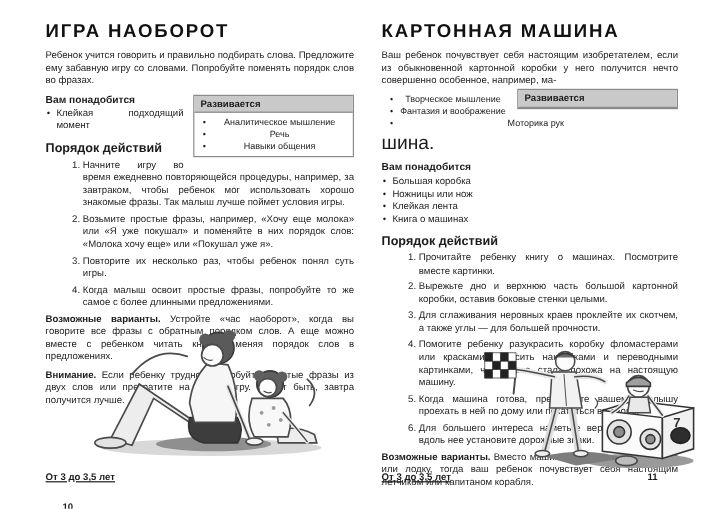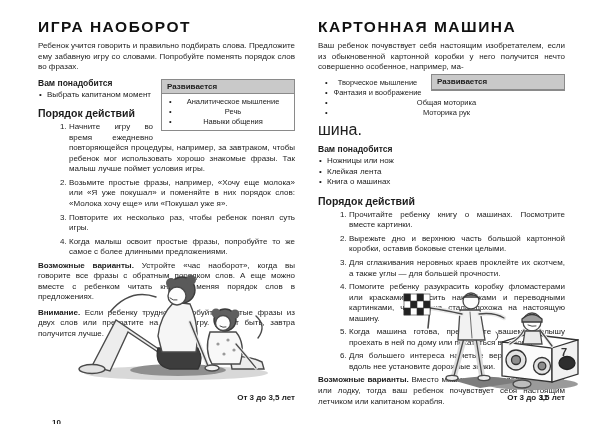--- a/index.html
+++ b/index.html
@@ -21,21 +21,21 @@
   ul.needs li{font-size:8px;line-height:1.32;padding-left:9px;position:relative;text-align:justify;}
   ul.needs li::before{content:"•";position:absolute;left:1px;}
   ol.steps{margin:0;padding:0 0 0 15px;}
   ol.steps li{font-size:8px;line-height:1.32;margin:0 0 3px 16px;text-align:justify;}
   .lead{font-weight:bold;}
   .footer{position:absolute;bottom:22px;left:0;right:0;font-size:8px;font-weight:bold;}
   .page-left .footer{padding:0 5px 0 38px;}
   .page-right .footer{padding:0 35px 0 18px;}
   .footer .num-l{position:absolute;left:52px;margin-top:25px;}
   .footer .num-r{position:absolute;right:52px;}
-  .footer .ftext{display:block;text-align:right;}
+  .footer .ftext{display:block;text-align:left;text-decoration:underline;}
   .illus{position:absolute;}
   .illus-left{left:58px;top:270px;}
   .illus-right{left:92px;top:288px;}
   svg{display:block;}
 </style>
 </head>
 <body>
 
 <div class="spread">
 
@@ -47,21 +47,21 @@
       <div class="devbox-h">Развивается</div>
       <ul class="blist">
         <li>Аналитическое мышление</li>
         <li>Речь</li>
         <li>Навыки общения</li>
       </ul>
     </div>
 
     <div class="sec-h">Вам понадобится</div>
     <ul class="needs">
-      <li>Выбрать капитаном момент</li>
+      <li>Клейкая подходящий момент</li>
     </ul>
 
     <div class="steps-h">Порядок действий</div>
     <ol class="steps">
       <li>Начните игру во время ежедневно повторяющейся процедуры, например, за завтраком, чтобы ребенок мог использовать хорошо знакомые фразы. Так малыш лучше поймет условия игры.</li>
       <li>Возьмите простые фразы, например, «Хочу еще молока» или «Я уже покушал» и поменяйте в них порядок слов: «Молока хочу еще» или «Покушал уже я».</li>
       <li>Повторите их несколько раз, чтобы ребенок понял суть игры.</li>
       <li>Когда малыш освоит простые фразы, попробуйте то же самое с более длинными предложениями.</li>
     </ol>
 
@@ -122,27 +122,27 @@
   </div>
 
   <div class="page page-right">
     <h1 class="title">КАРТОННАЯ МАШИНА</h1>
 
     <p><span>Ваш ребенок почувствует себя настоящим изобретателем, если из обыкновенной картонной коробки у него получится нечто совершенно особенное, например, ма-</span><span class="devbox" style="display:block">
         <span class="devbox-h" style="display:block">Развивается</span>
         </span></p><ul class="blist">
           <li>Творческое мышление</li>
           <li>Фантазия и воображение</li>
-          <li>Общая моторика</li>
           <li>Моторика рук</li>
         </ul>
       <span>шина.</span><p></p>
 
     <div class="sec-h">Вам понадобится</div>
     <ul class="needs">
+      <li>Большая коробка</li>
       <li>Ножницы или нож</li>
       <li>Клейкая лента</li>
       <li>Книга о машинах</li>
     </ul>
 
     <div class="steps-h">Порядок действий</div>
     <ol class="steps">
       <li>Прочитайте ребенку книгу о машинах. Посмотрите вместе картинки.</li>
       <li>Вырежьте дно и верхнюю часть большой картонной коробки, оставив боковые стенки целыми.</li>
       <li>Для сглаживания неровных краев проклейте их скотчем, а также углы — для большей прочности.</li>

